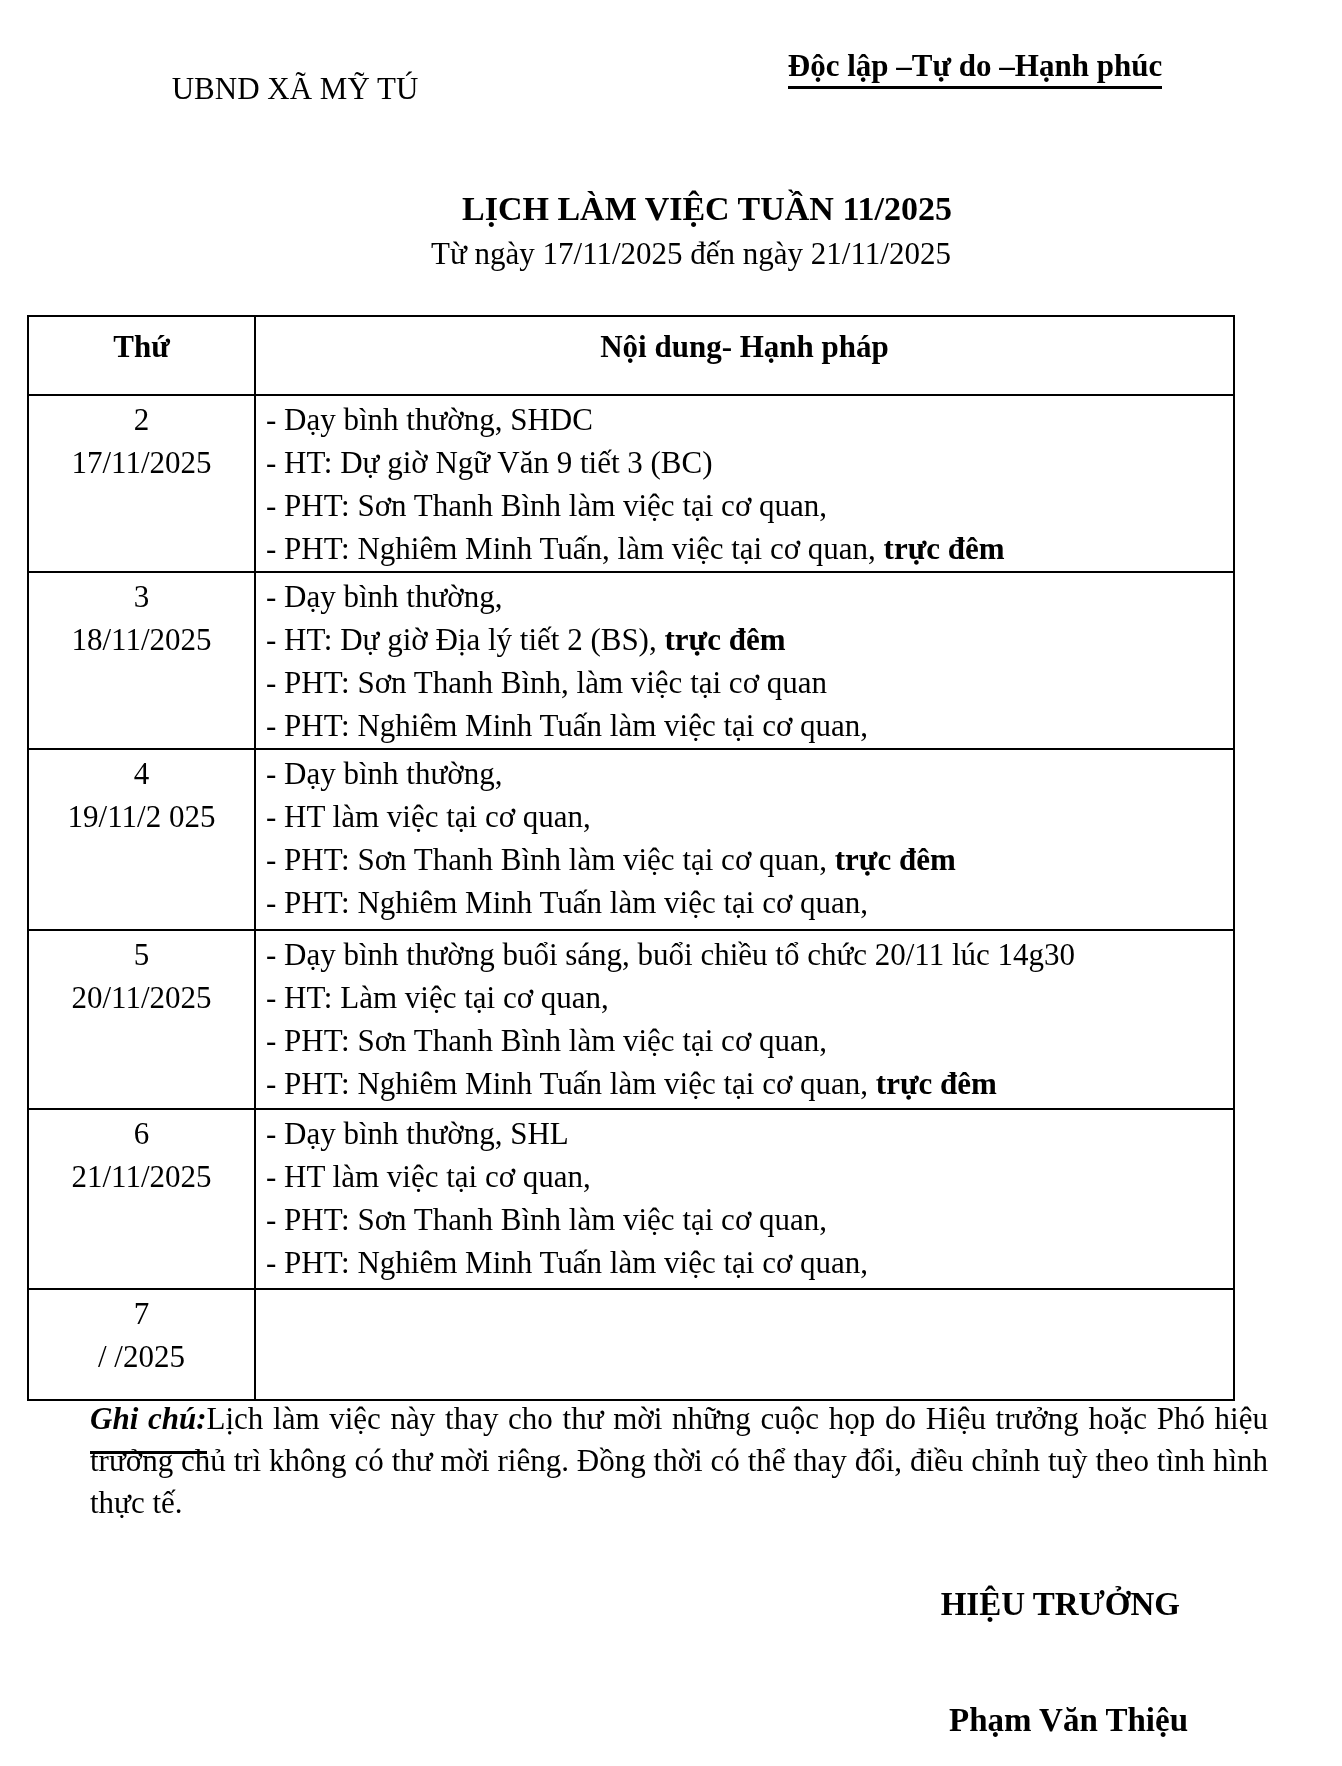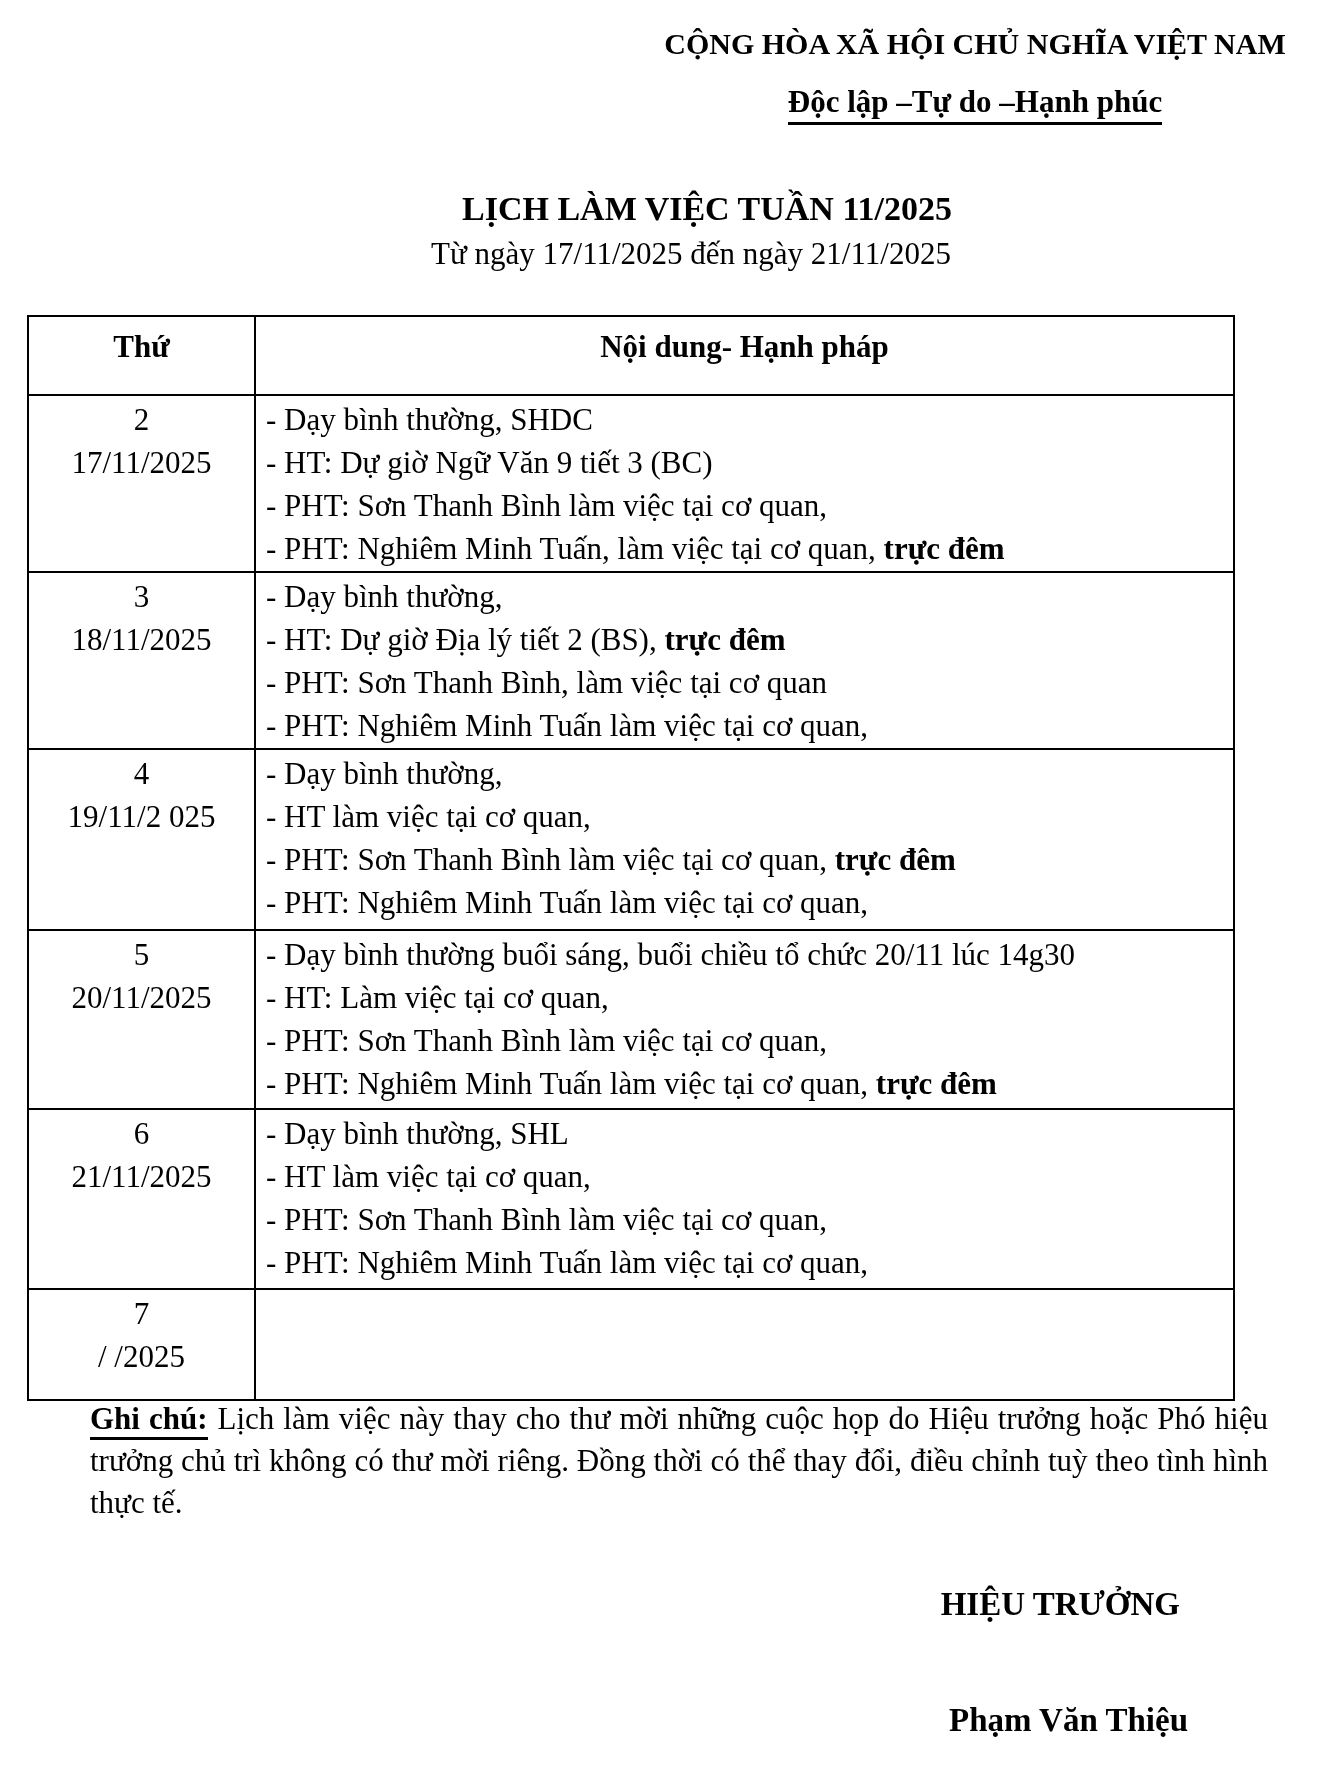--- a/index.html
+++ b/index.html
@@ -27,32 +27,32 @@
   td.content-cell{font-size:31px;line-height:43px;padding:2px 4px 0 10px;}
   td.content-cell .b{font-weight:bold;}
   #schedule-body tr:nth-child(1) td{height:172px;}
   #schedule-body tr:nth-child(2) td{height:172px;}
   #schedule-body tr:nth-child(3) td{height:176px;}
   #schedule-body tr:nth-child(4) td{height:174px;}
   #schedule-body tr:nth-child(5) td{height:175px;}
   #schedule-body tr:nth-child(6) td{height:106px;}
 
   .note{position:absolute;top:1398px;left:90px;width:1178px;font-size:31px;line-height:42px;text-align:justify;}
-  .note-label{font-weight:bold;border-bottom:3px solid #000;padding-bottom:1px;margin-right:10px;}
+  .note-label{font-weight:bold;border-bottom:3px solid #000;padding-bottom:15px;font-style:italic;}
   .sig-title{position:absolute;top:1586px;left:880px;width:300px;text-align:right;font-size:33px;font-weight:bold;}
   .sig-name{position:absolute;top:1702px;left:888px;width:300px;text-align:right;font-size:33px;font-weight:bold;}
 </style>
 </head>
 <body>
 
 <div class="hdr-left">
+  <div>UBND XÃ MỸ TÚ</div>
 </div>
 
 <div class="hdr-right">
-  <div>CỘNG HÒA XÃ HỘI CHỦ NGHĨA VIỆT NAM</div>
   <div><span class="motto">Độc lập –Tự do –Hạnh phúc</span></div>
 </div>
 
 <div class="doc-title">LỊCH LÀM VIỆC TUẦN 11/2025</div>
 <div class="doc-subtitle">Từ ngày 17/11/2025 đến ngày 21/11/2025</div>
 
 <table class="sched">
   <colgroup>
       <col class="c1">
       <col class="c2">

